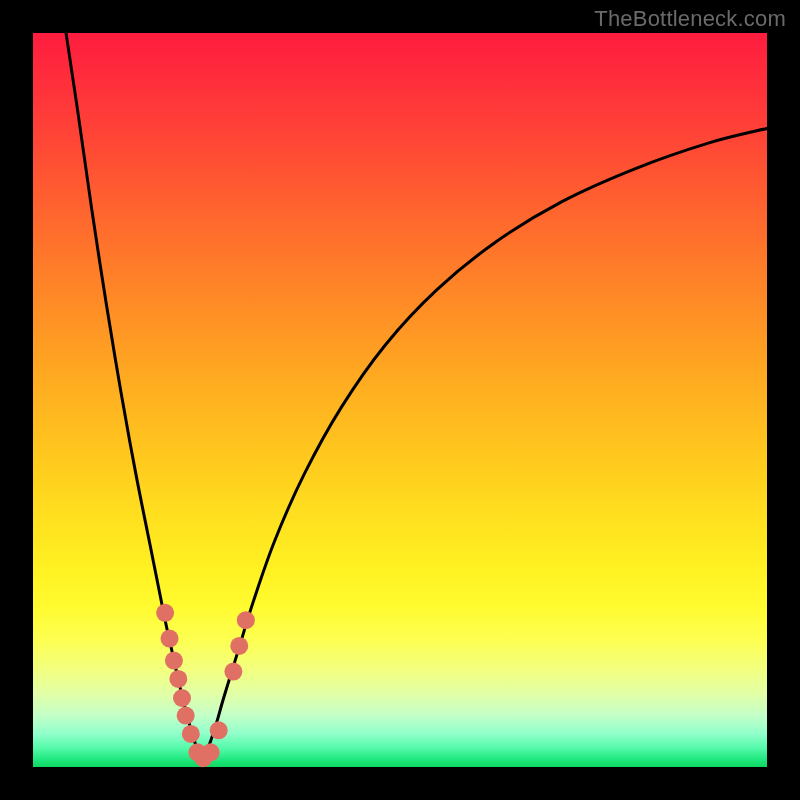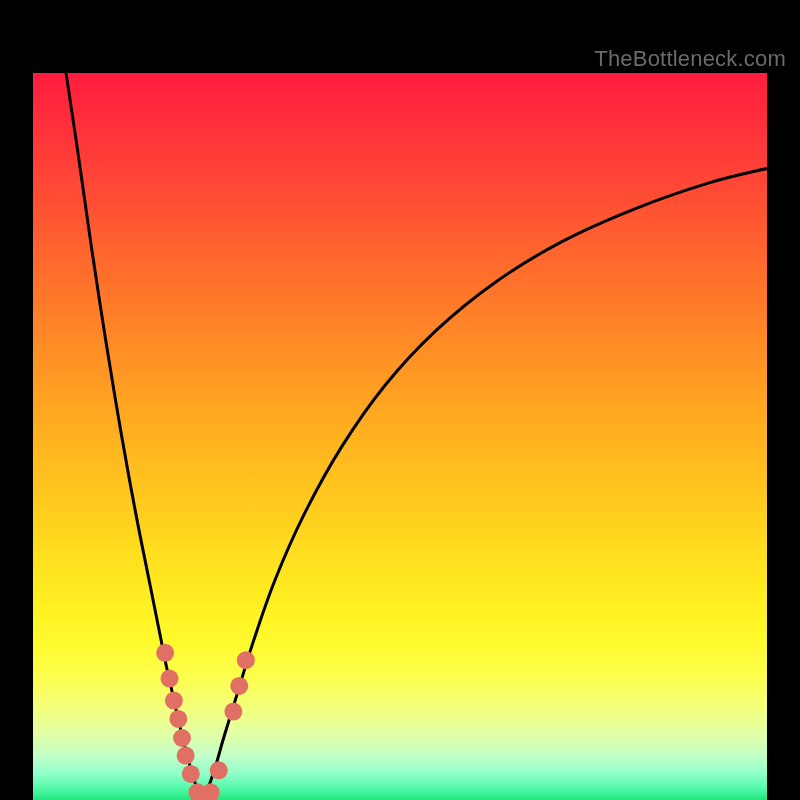--- a/index.html
+++ b/index.html
@@ -11,21 +11,20 @@
     overflow: hidden;
     font-family: Arial, Helvetica, sans-serif;
   }
   .frame {
     position: absolute;
     left: 0;
     top: 0;
     width: 800px;
     height: 628px;
     background: #000;
-    margin-top: 40px;
   }
   .plot {
     position: absolute;
     left: 33px;
     top: 33px;
     width: 734px;
     height: 734px;
     
     background: linear-gradient(to bottom,
       #ff1c3e 0%,

